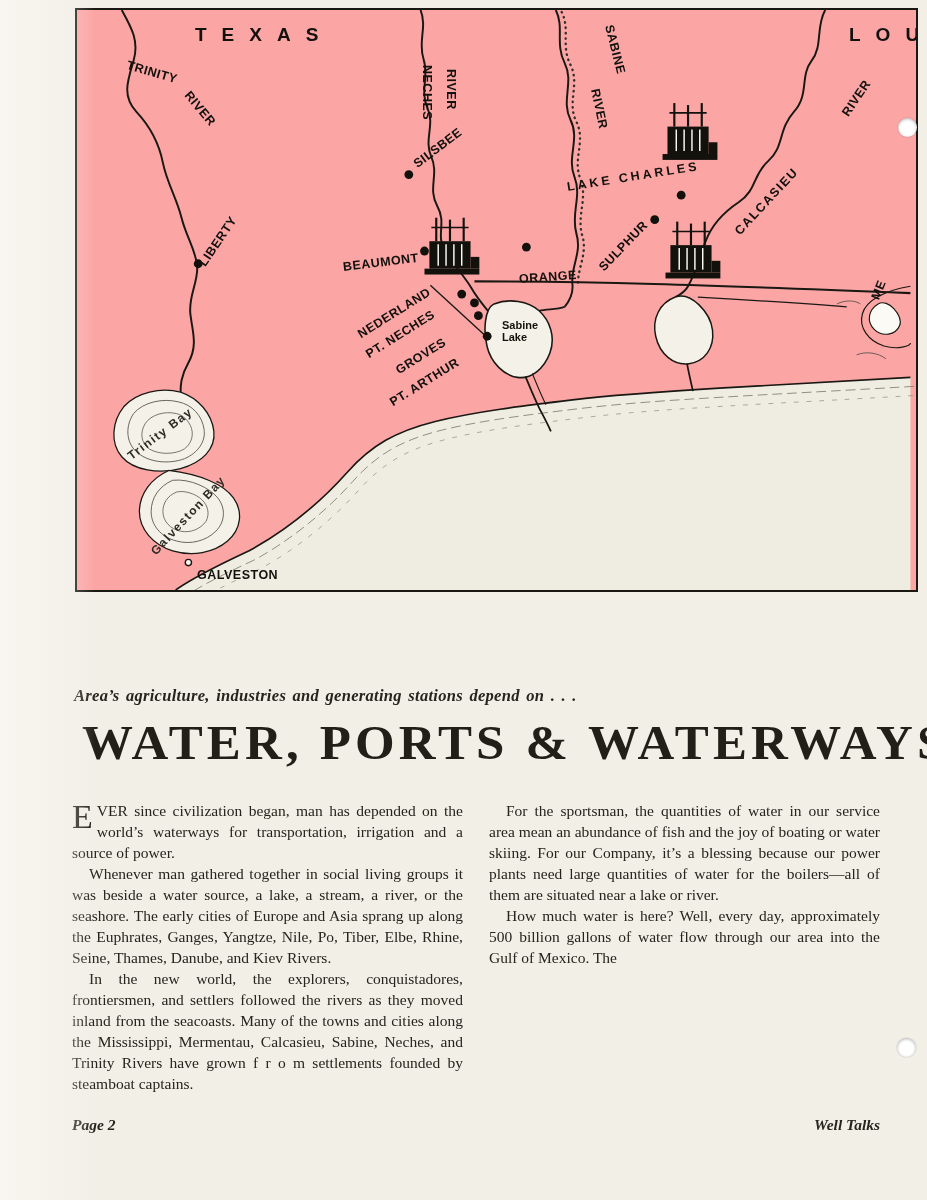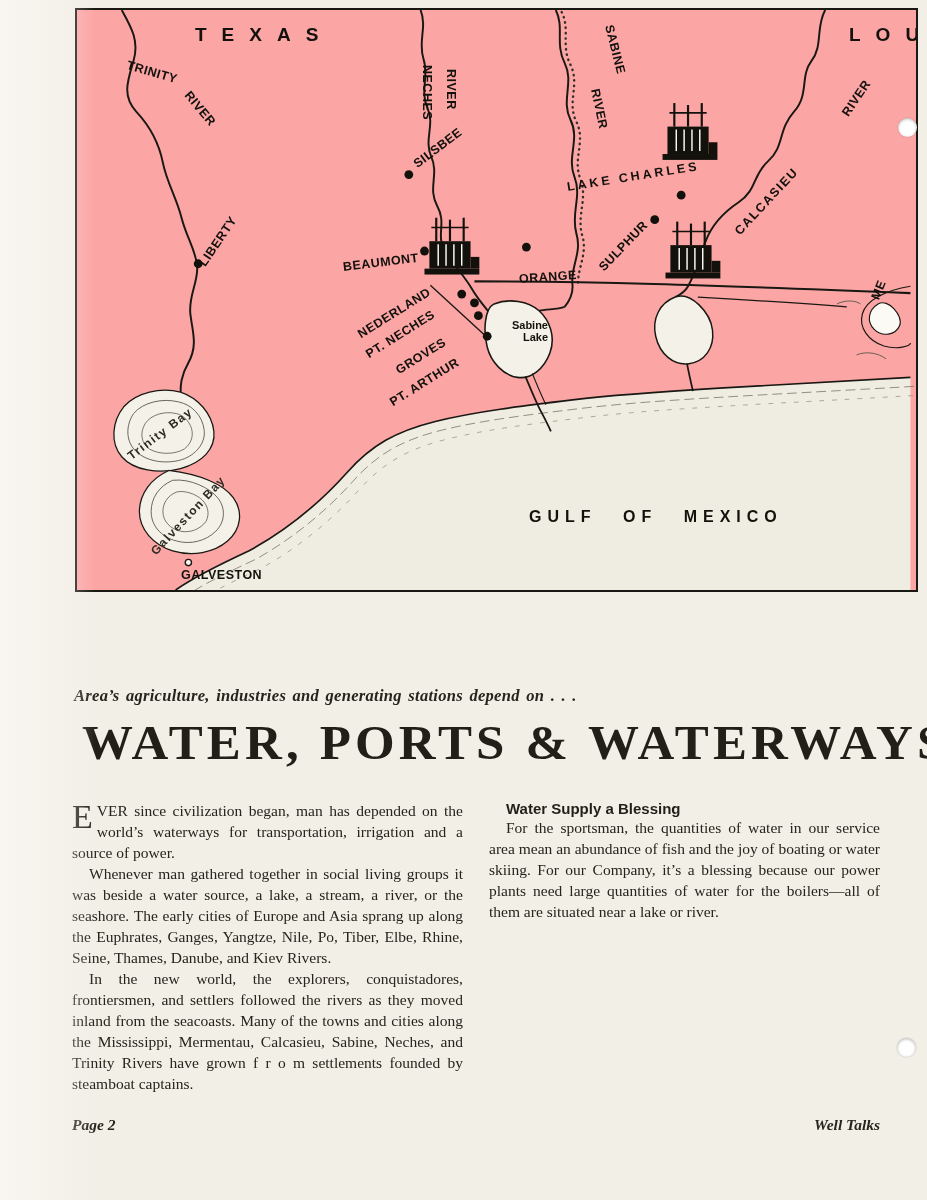--- a/index.html
+++ b/index.html
@@ -20,21 +20,21 @@
     overflow:hidden;
   }
   .map-figure svg{position:absolute;left:0;top:0;width:100%;height:100%;}
   .ml{
     position:absolute;font:700 12.5px "Liberation Sans", sans-serif;
     letter-spacing:.5px;color:#12110c;white-space:nowrap;
     transform-origin:left center;z-index:2;
   }
   .ml-big{font-size:19px;letter-spacing:15px;}
   .ml-gulf{font-size:16px;letter-spacing:6px;word-spacing:16px;}
-  .ml-lake{font-size:11px;letter-spacing:0;white-space:normal;width:46px;text-align:right;line-height:11.5px;}
+  .ml-lake{font-size:11px;letter-spacing:0;white-space:normal;width:46px;text-align:left;line-height:11.5px;}
   .ml-bay{font-size:12px;letter-spacing:1.5px;color:#2e2c24;}
   
   .kicker{
     position:absolute;left:74px;top:686px;margin:0;
     font:italic 700 16.5px "Liberation Serif", serif;
     color:#26241c;letter-spacing:.3px;word-spacing:2px;
   }
   .headline{
     position:absolute;left:82px;top:714px;margin:0;
     font:700 49px "Liberation Serif", serif;color:#211f18;
@@ -185,38 +185,37 @@
     <span class="ml" style="left:768px;top:98px;transform:rotate(-56deg)">RIVER</span>
 
     <span class="ml" style="left:282px;top:318px;transform:rotate(-32deg)">NEDERLAND</span>
     <span class="ml" style="left:290px;top:338px;transform:rotate(-32deg)">PT. NECHES</span>
     <span class="ml" style="left:320px;top:354px;transform:rotate(-32deg)">GROVES</span>
     <span class="ml" style="left:314px;top:386px;transform:rotate(-32deg)">PT. ARTHUR</span>
 
     <span class="ml ml-lake" style="left:425px;top:310px">Sabine Lake</span>
     <span class="ml ml-bay" style="left:52px;top:440px;transform:rotate(-37deg)">Trinity Bay</span>
     <span class="ml ml-bay" style="left:76px;top:536px;transform:rotate(-47deg)">Galveston Bay</span>
-    <span class="ml" style="left:104px;top:558px">GALVESTON</span>
-
-    <span class="ml ml-gulf" style="left:452px;top:498px">GULF OF MEXICO</span>
+    <span class="ml" style="left:120px;top:558px">GALVESTON</span>
+
     <span class="ml" style="left:798px;top:282px;transform:rotate(-68deg)">ME</span>
   </div>
 
   <p class="kicker">Area’s agriculture, industries and generating stations depend on . . .</p>
   <h1 class="headline">WATER, PORTS &amp; WATERWAYS</h1>
 
   <div class="cols">
     <div class="col">
       <p class="lead"><span class="dropcap">E</span><span>VER since civilization began, man has depended on the world’s waterways for transportation, irrigation and a source of power.</span></p>
       <p>Whenever man gathered together in social living groups it was beside a water source, a lake, a stream, a river, or the seashore. The early cities of Europe and Asia sprang up along the Euphrates, Ganges, Yangtze, Nile, Po, Tiber, Elbe, Rhine, Seine, Thames, Danube, and Kiev Rivers.</p>
       <p>In the new world, the explorers, conquistadores, frontiersmen, and settlers followed the rivers as they moved inland from the seacoasts. Many of the towns and cities along the Mississippi, Mermentau, Calcasieu, Sabine, Neches, and Trinity Rivers have grown f r o m settlements founded by steamboat captains.</p>
     </div>
     <div class="col">
-      <p class="subhead">Water Supply a Blessing</p>
       <p>For the sportsman, the quantities of water in our service area mean an abundance of fish and the joy of boating or water skiing. For our Company, it’s a blessing because our power plants need large quantities of water for the boilers—all of them are situated near a lake or river.</p>
+      <p>How much water is here? Well, every day, approximately 500 billion gallons of water flow through our area into the Gulf of Mexico. The</p>
     </div>
   </div>
 
   <div class="footer">
     <span>Page 2</span>
     <span>Well Talks</span>
   </div>
 
   <div class="hole hole-top"></div>
   <div class="hole hole-bottom"></div>

